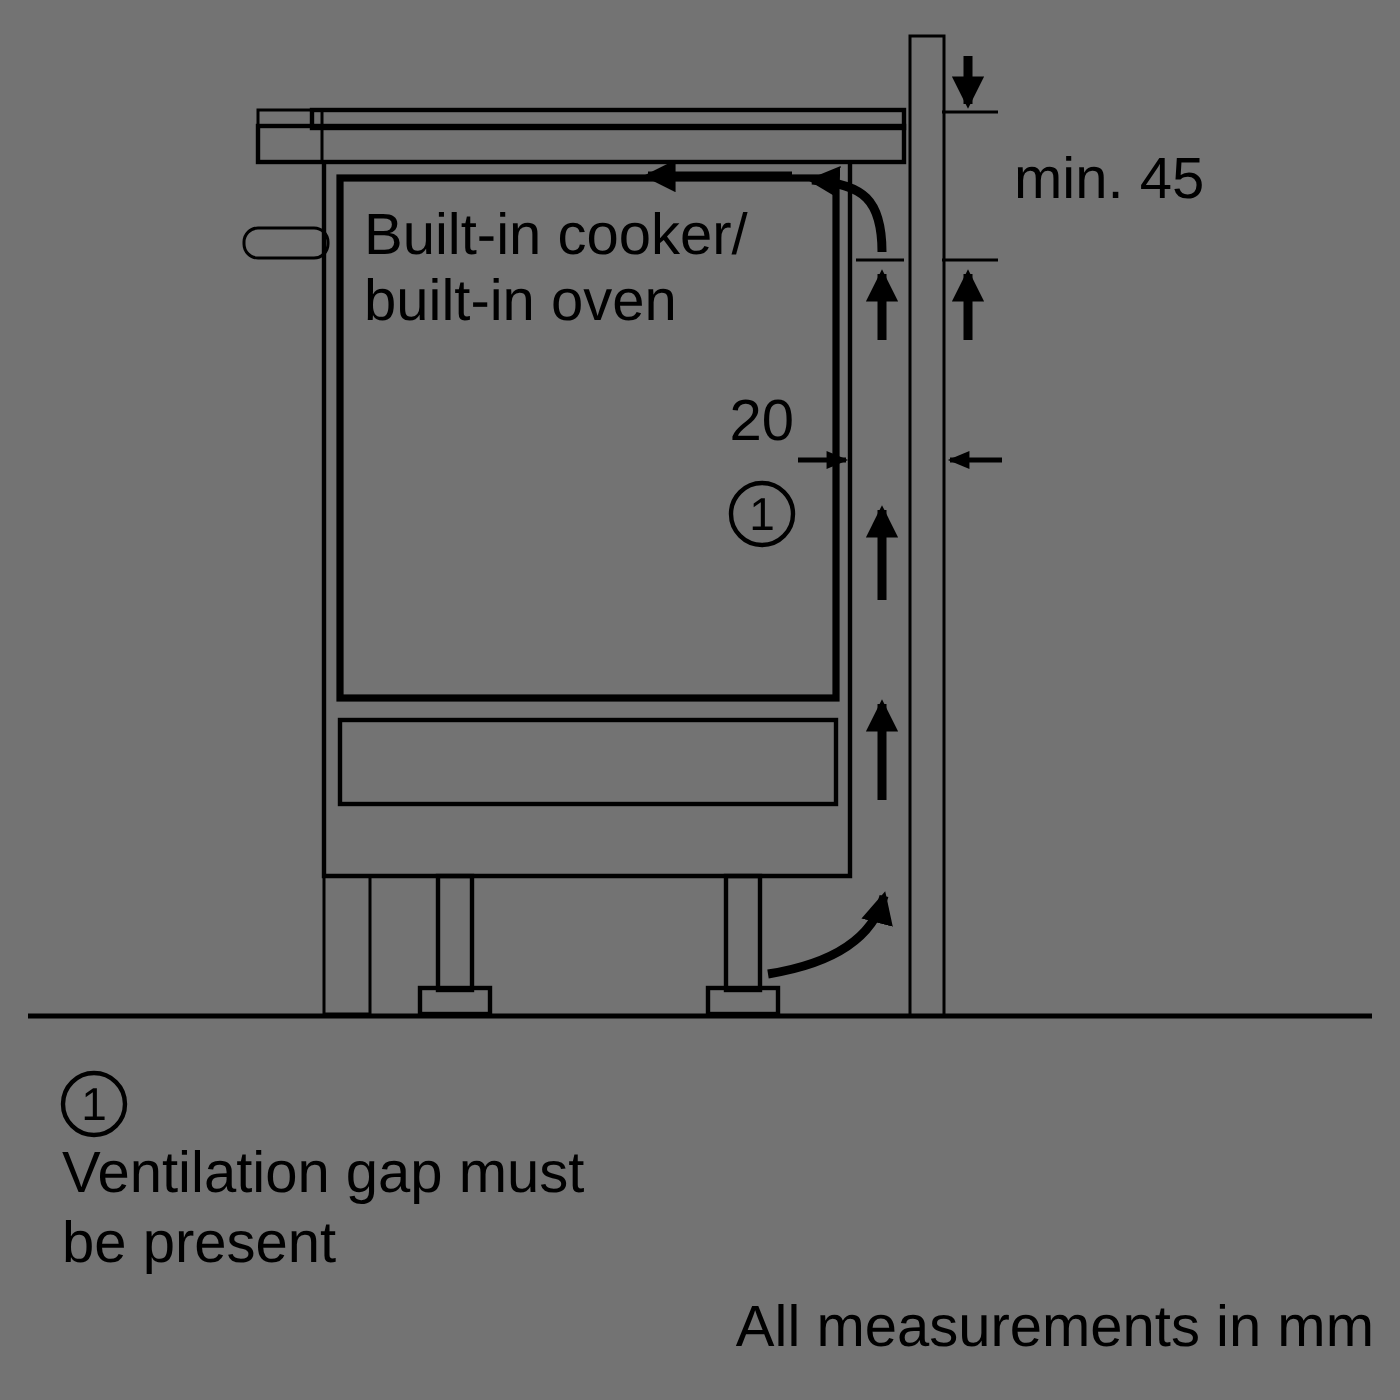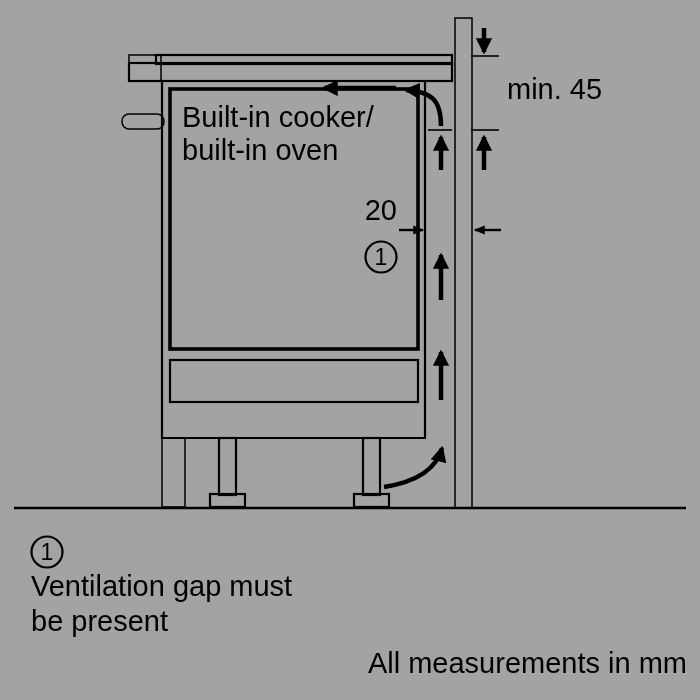--- a/index.html
+++ b/index.html
@@ -1,16 +1,16 @@
 <!DOCTYPE html>
 <html><head>
 <meta charset="utf-8">
 <style>
   html, body { margin: 0; padding: 0; background: #fff; }
-  .stage { width: 700px; height: 700px; position: relative; background: #a3a3a3; }
+  .stage { width: 700px; height: 700px; position: relative; background: #737373; }
   svg text { font-family: "Liberation Sans", sans-serif; fill: #000; }
   .lbl { font-size: 29px; }
   .num { font-size: 23px; text-anchor: middle; }
   .ln   { stroke: #000; fill: none; }
   .w2   { stroke-width: 2.2; }
   .w26  { stroke-width: 2.6; }
   .w36  { stroke-width: 3.6; }
   .thin { stroke-width: 1.5; }
   .flow { stroke: #000; stroke-width: 4.5; fill: none; }
   .dim  { stroke: #000; stroke-width: 2.4; fill: none; }

